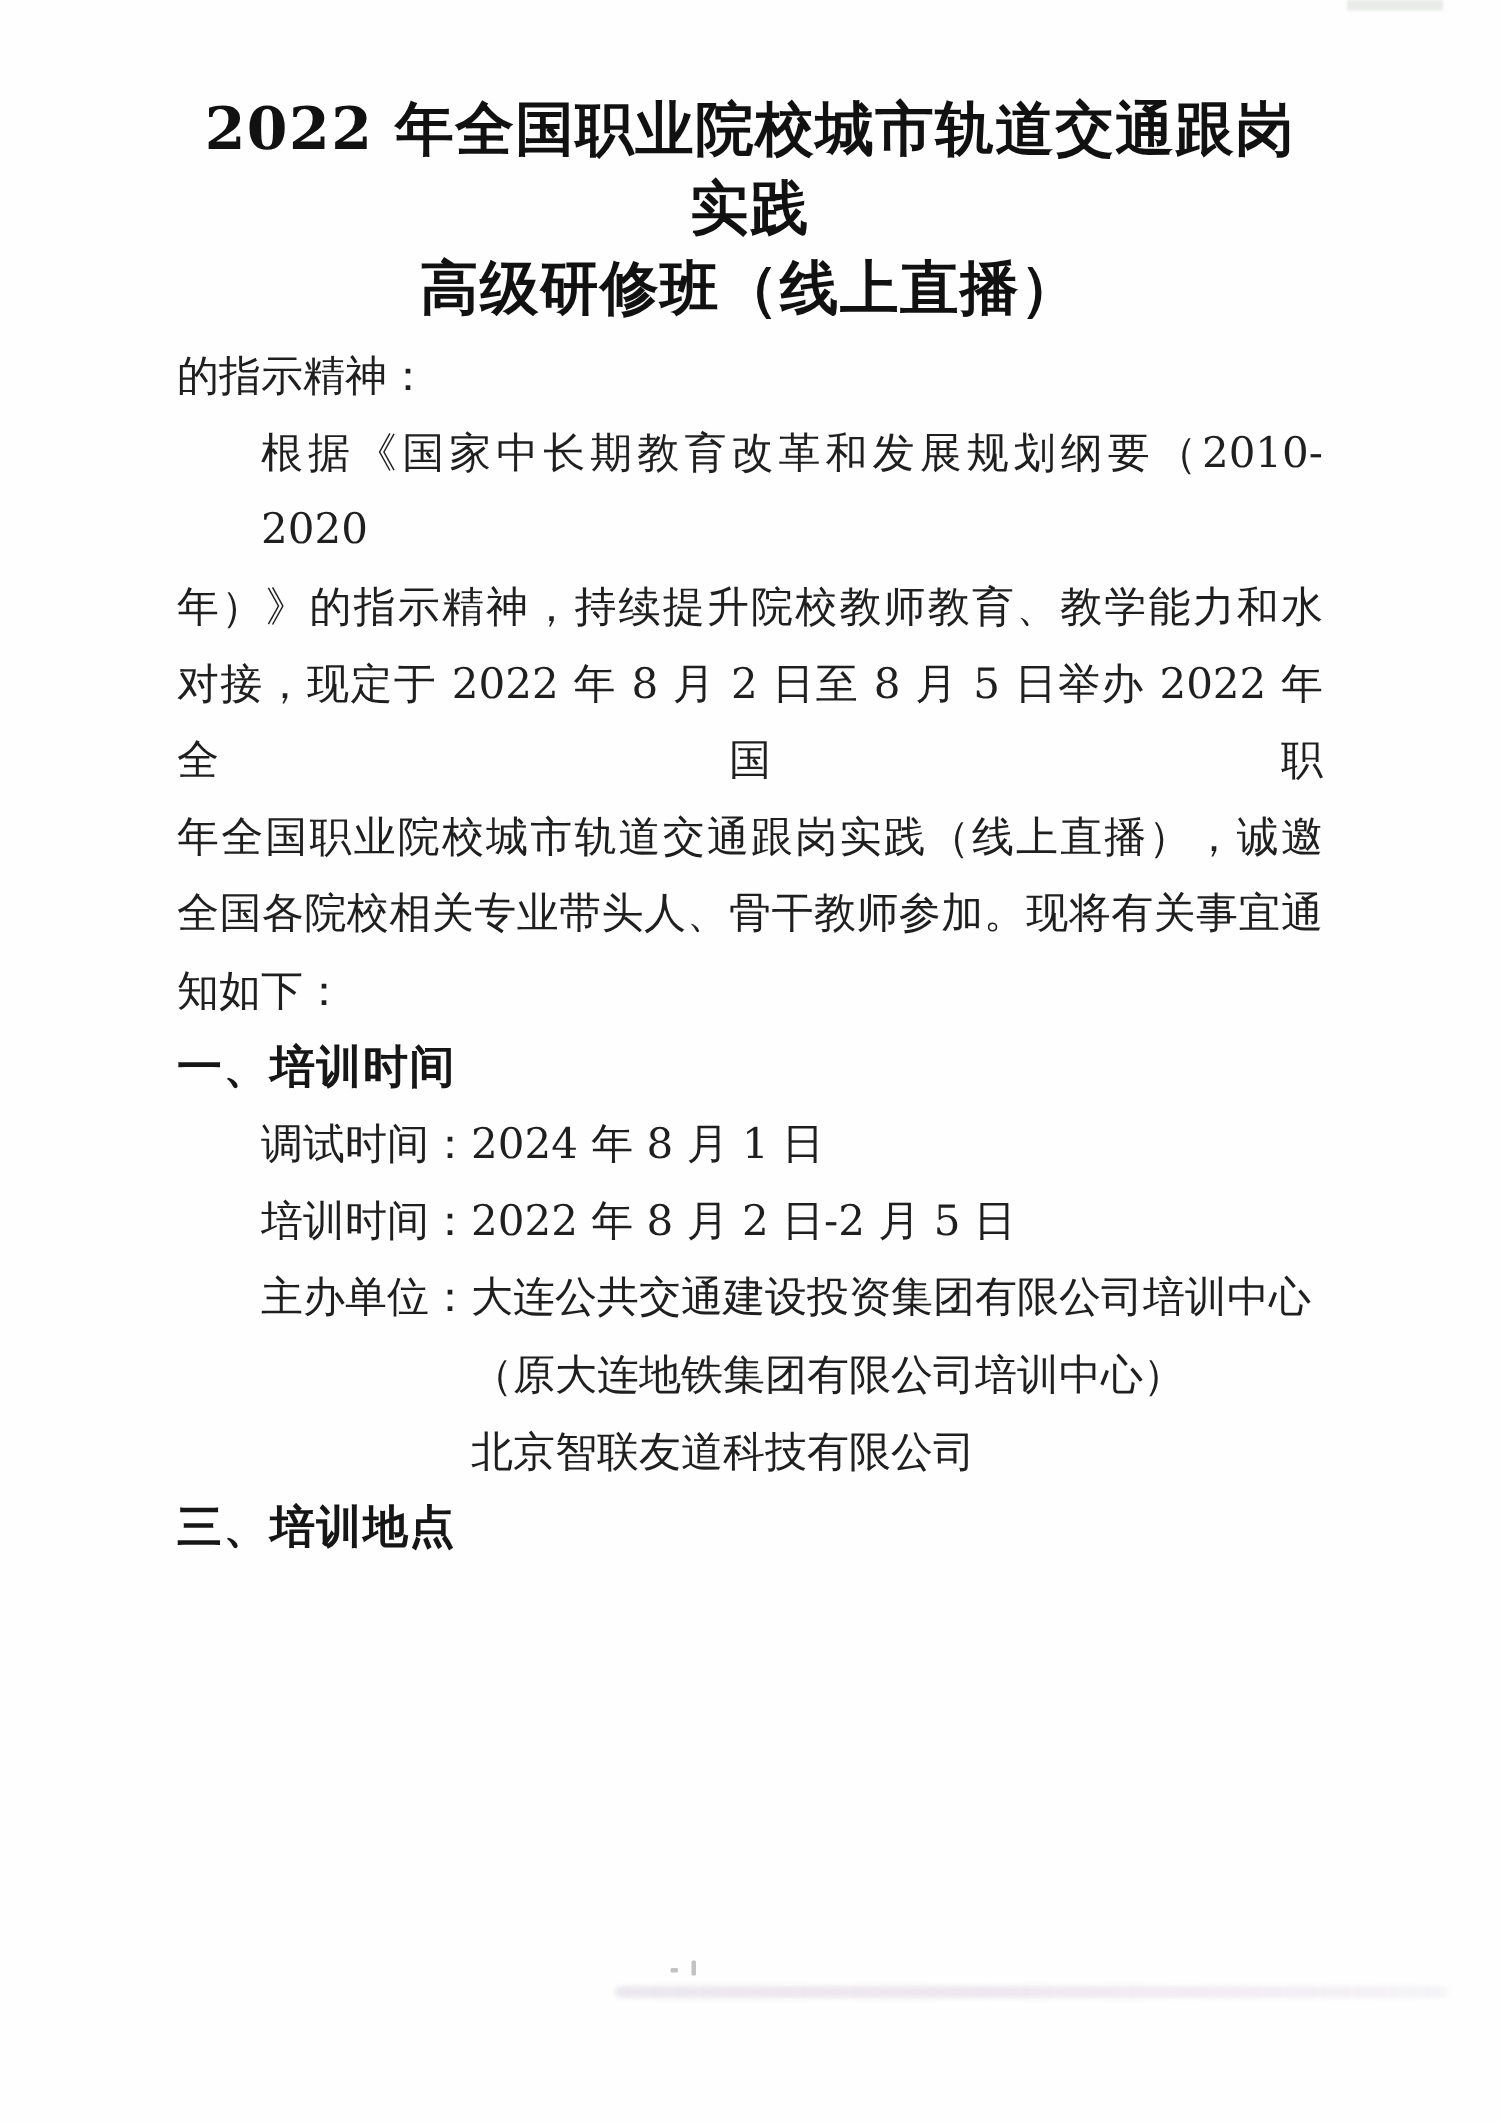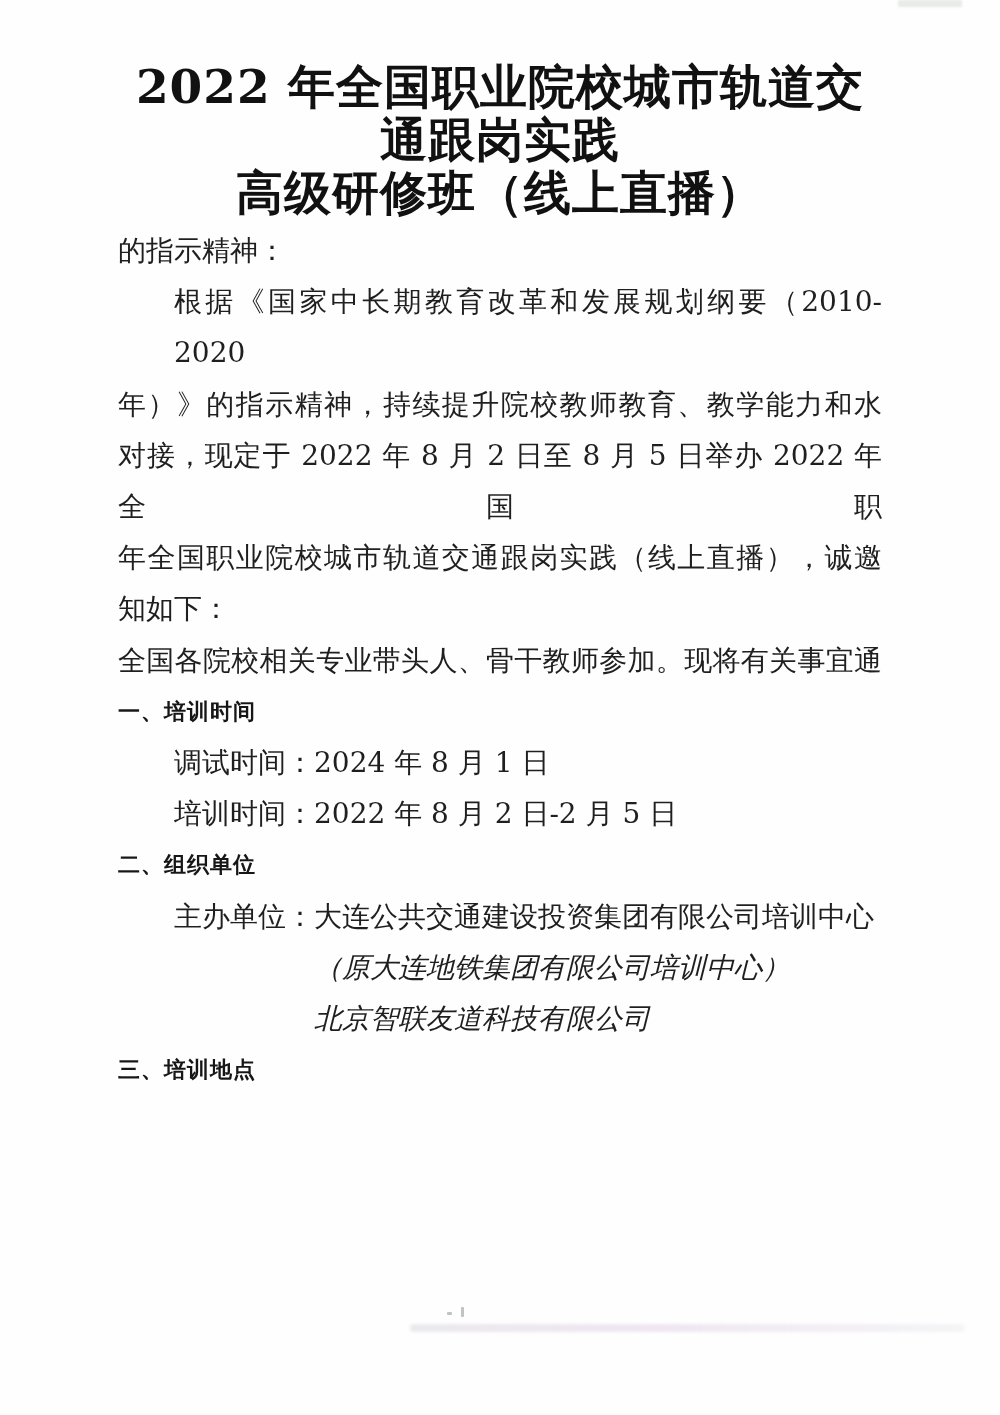--- a/index.html
+++ b/index.html
@@ -17,46 +17,46 @@
     font-family: "DejaVu Serif", "Liberation Serif", serif;
   }
   .content {
     padding: 60px 118px 0 118px;
   }
   .doc-title {
     margin: 0 0 6px 0;
     text-align: center;
     font-family: "DejaVu Serif", "Liberation Serif", serif;
     font-weight: 700;
-    font-size: 47px;
+    font-size: 39px;
     line-height: 53px;
     letter-spacing: 1px;
     color: #111111;
   }
   .body-block {
     font-size: 28px;
     color: #1f1f1f;
   }
   .line {
     min-height: 51.2px;
     line-height: 51.2px;
     white-space: nowrap;
   }
   .fill {
     white-space: normal;
     text-align: justify;
     text-align-last: justify;
     text-justify: inter-character;
   }
   .indent-2 { padding-left: 56px; }   
-  .indent-7 { padding-left: 196px; font-style: italic; }  
+  .indent-7 { padding-left: 196px; }  
   .heading {
     font-family: "DejaVu Sans", "Liberation Sans", sans-serif;
     font-weight: 700;
-    font-size: 22px;
+    font-size: 30px;
     color: #161616;
     letter-spacing: 1px;
   }
   
   .smudge-bottom {
     position: absolute;
     left: 410px;
     top: 1324px;
     width: 555px;
     height: 8px;
@@ -109,28 +109,27 @@
     </h1>
 
     <div class="body-block">
 
       <div class="line">的指示精神：</div>
 
       <div class="line fill indent-2">根据《国家中长期教育改革和发展规划纲要（2010-2020</div>
       <div class="line fill">年）》的指示精神，持续提升院校教师教育、教学能力和水</div>
       <div class="line fill">对接，现定于 2022 年 8 月 2 日至 8 月 5 日举办 2022 年全国职</div>
       <div class="line fill">年全国职业院校城市轨道交通跟岗实践（线上直播），诚邀</div>
+      <div class="line fill">全国各院校相关专业带头人、骨干教师参加。现将有关事宜通</div>
       <div class="line">知如下：</div>
-      <div class="line fill">全国各院校相关专业带头人、骨干教师参加。现将有关事宜通</div>
 
       <div class="line heading">一、培训时间</div>
       <div class="line indent-2">调试时间：2024 年 8 月 1 日</div>
       <div class="line indent-2">培训时间：2022 年 8 月 2 日-2 月 5 日</div>
 
-      <div class="line heading">二、组织单位</div>
       <div class="line indent-2">主办单位：大连公共交通建设投资集团有限公司培训中心</div>
       <div class="line indent-7">（原大连地铁集团有限公司培训中心）</div>
       <div class="line indent-7">北京智联友道科技有限公司</div>
 
       <div class="line heading">三、培训地点</div>
 
     </div>
   </div>
 
   <div class="smudge-top-right"></div>

